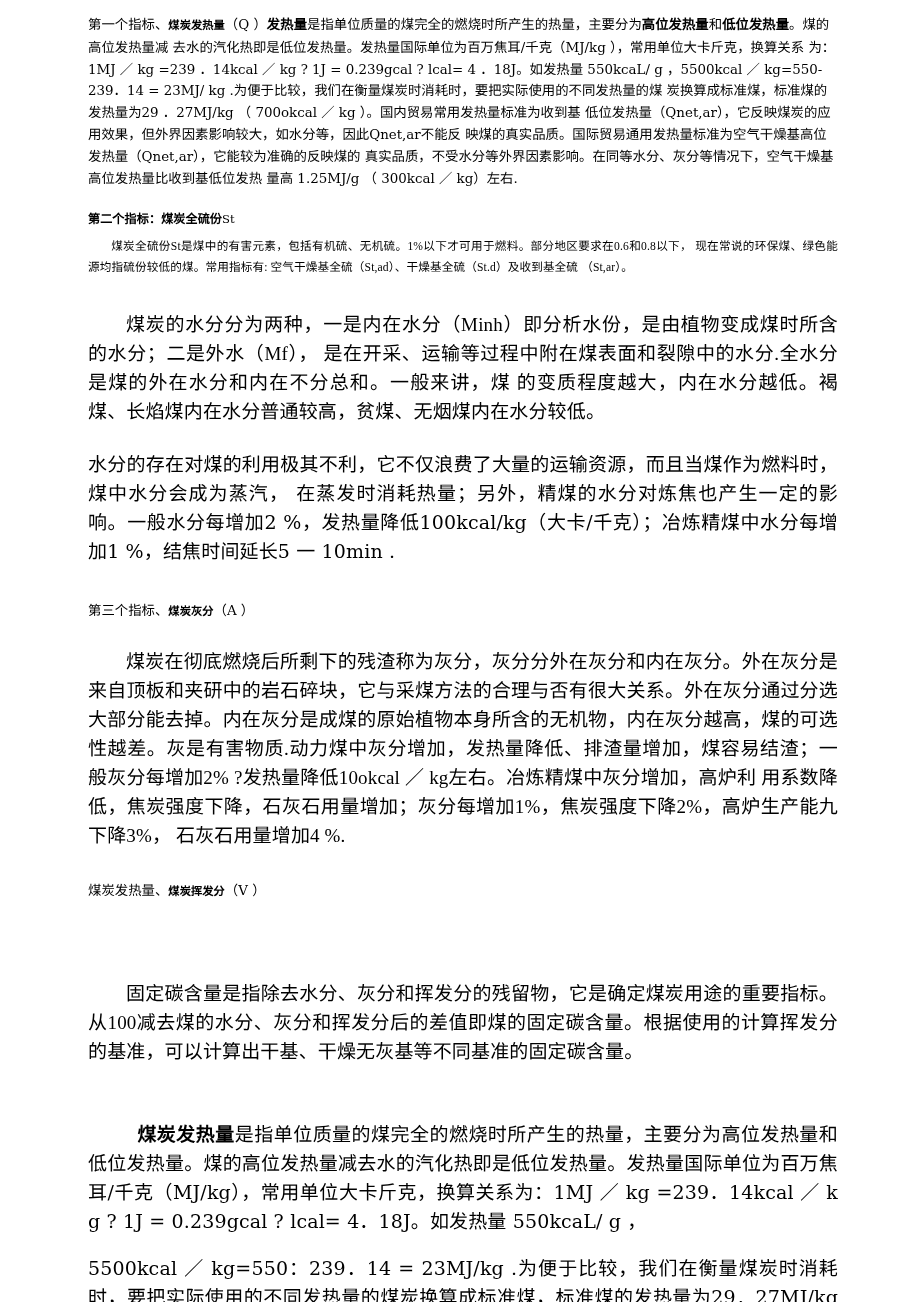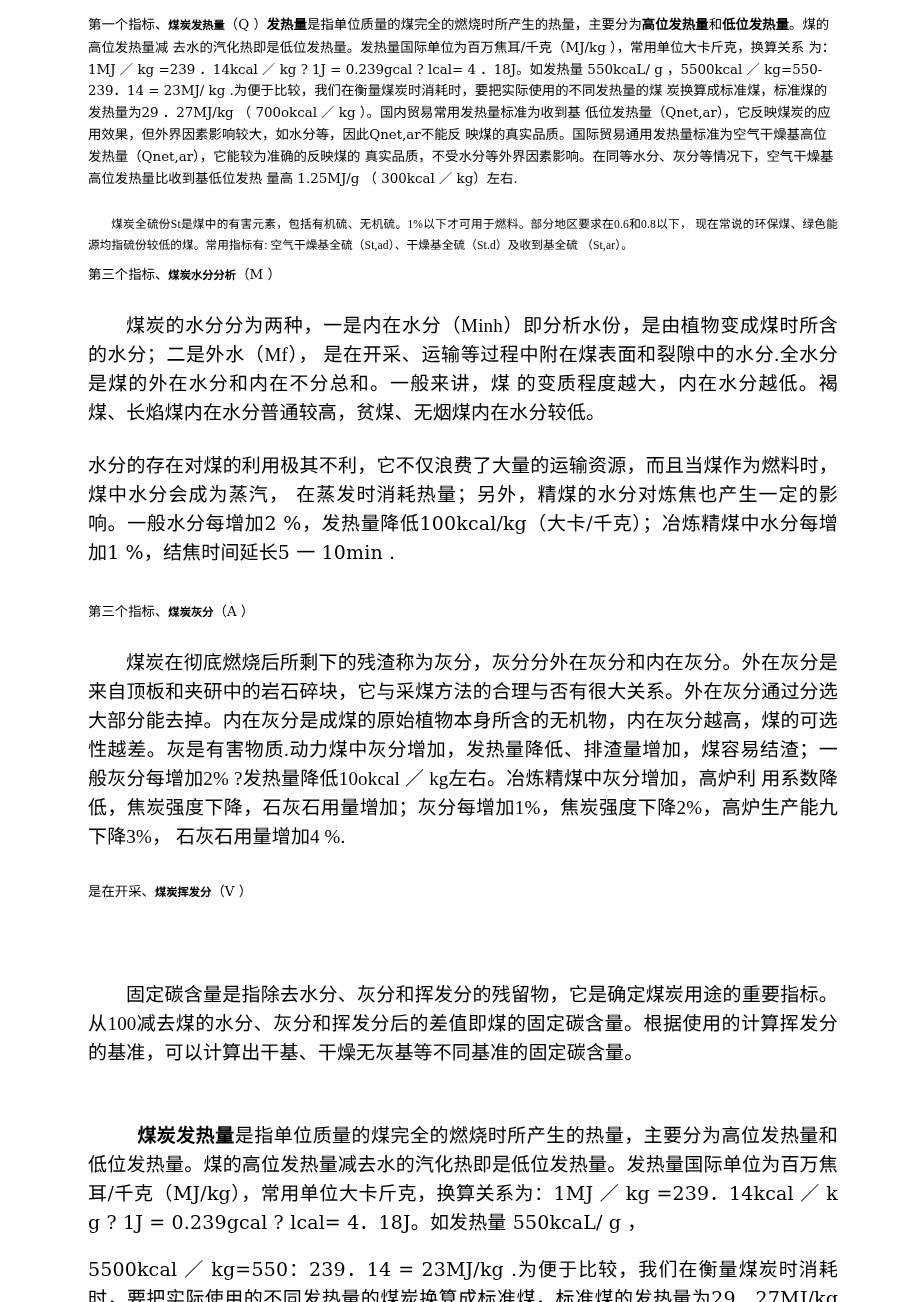--- a/index.html
+++ b/index.html
@@ -72,48 +72,48 @@
 </style>
 </head>
 <body>
 
 <div class="page">
 
   <p class="heading"><span>第一个指标、</span><span class="hd-term">煤炭发热量</span><span>（Q ）</span><span class="b">发热量</span><span>是指单位质量的煤完全的燃烧时所产生的热量，主要分为</span><span class="b">高位发热量</span><span>和</span><span class="b">低位发热量</span><span>。煤的高位发热量减 去水的汽化热即是低位发热量。发热量国际单位为百万焦耳/千克（MJ/kg ），常用单位大卡斤克，换算关系 为：1MJ ／ kg =239 ．14kcal ／ kg ? 1J = 0.239gcal ? lcal= 4 ．18J。如发热量 550kcaL/ g ，5500kcal ／ kg=550-239．14 = 23MJ/ kg .为便于比较，我们在衡量煤炭时消耗时，要把实际使用的不同发热量的煤 炭换算成标准煤，标准煤的发热量为29 ．27MJ/kg （ 700okcal ／ kg ）。国内贸易常用发热量标准为收到基 低位发热量（Qnet,ar），它反映煤炭的应用效果，但外界因素影响较大，如水分等，因此Qnet,ar不能反 映煤的真实品质。国际贸易通用发热量标准为空气干燥基高位发热量（Qnet,ar），它能较为准确的反映煤的 真实品质，不受水分等外界因素影响。在同等水分、灰分等情况下，空气干燥基高位发热量比收到基低位发热 量高 1.25MJ/g （ 300kcal ／ kg）左右.</span></p>
 
   <div class="sp20"></div>
 
+  <p class="heading bold-all"><span>第二个指标：</span><span class="hd-term">煤炭全硫份</span><span style="font-weight:normal;font-size:11.6px">St</span></p>
 
   <div class="sp6"></div>
 
   <p class="para small indent2">煤炭全硫份St是煤中的有害元素，包括有机硫、无机硫。1%以下才可用于燃料。部分地区要求在0.6和0.8以下， 现在常说的环保煤、绿色能源均指硫份较低的煤。常用指标有: 空气干燥基全硫（St,ad）、干燥基全硫（St.d）及收到基全硫 （St,ar）。</p>
 
   <div class="sp8"></div>
 
-  <p class="heading"><span>第三个指标、</span><span class="hd-term">煤炭水分分析</span><span>（M ）</span></p>
 
   <div class="sp24"></div>
 
   <p class="para body indent2">煤炭的水分分为两种，一是内在水分（Minh）即分析水份，是由植物变成煤时所含的水分；二是外水（Mf）， 是在开采、运输等过程中附在煤表面和裂隙中的水分.全水分是煤的外在水分和内在不分总和。一般来讲，煤 的变质程度越大，内在水分越低。褐煤、长焰煤内在水分普通较高，贫煤、无烟煤内在水分较低。</p>
 
   <div class="sp24"></div>
 
   <p class="para body">水分的存在对煤的利用极其不利，它不仅浪费了大量的运输资源，而且当煤作为燃料时，煤中水分会成为蒸汽， 在蒸发时消耗热量；另外，精煤的水分对炼焦也产生一定的影响。一般水分每增加2 %，发热量降低100kcal/kg（大卡/千克）；冶炼精煤中水分每增加1 %，结焦时间延长5 一 10min .</p>
 
   <div class="sp34"></div>
 
   <p class="heading"><span>第三个指标、</span><span class="hd-term">煤炭灰分</span><span>（A ）</span></p>
 
   <div class="sp24"></div>
 
   <p class="para body indent2">煤炭在彻底燃烧后所剩下的残渣称为灰分，灰分分外在灰分和内在灰分。外在灰分是来自顶板和夹研中的岩石碎块，它与采煤方法的合理与否有很大关系。外在灰分通过分选大部分能去掉。内在灰分是成煤的原始植物本身所含的无机物，内在灰分越高，煤的可选性越差。灰是有害物质.动力煤中灰分增加，发热量降低、排渣量增加，煤容易结渣；一般灰分每增加2% ?发热量降低10okcal ／ kg左右。冶炼精煤中灰分增加，高炉利 用系数降低，焦炭强度下降，石灰石用量增加；灰分每增加1%，焦炭强度下降2%，高炉生产能九下降3%， 石灰石用量增加4 %.</p>
 
   <div class="sp30"></div>
 
-  <p class="heading"><span>是在开采、</span><span class="hd-term">煤炭挥发分</span><span>（V ）</span></p>
+  <p class="heading"><span>煤炭发热量、</span><span class="hd-term">煤炭挥发分</span><span>（V ）</span></p>
 
   <div class="sp22"></div>
 
 
   <div class="sp30"></div>
 
 
   <div class="sp24"></div>
 
   <p class="para body indent2">固定碳含量是指除去水分、灰分和挥发分的残留物，它是确定煤炭用途的重要指标。从100减去煤的水分、灰分和挥发分后的差值即煤的固定碳含量。根据使用的计算挥发分的基准，可以计算出干基、干燥无灰基等不同基准的固定碳含量。</p>

